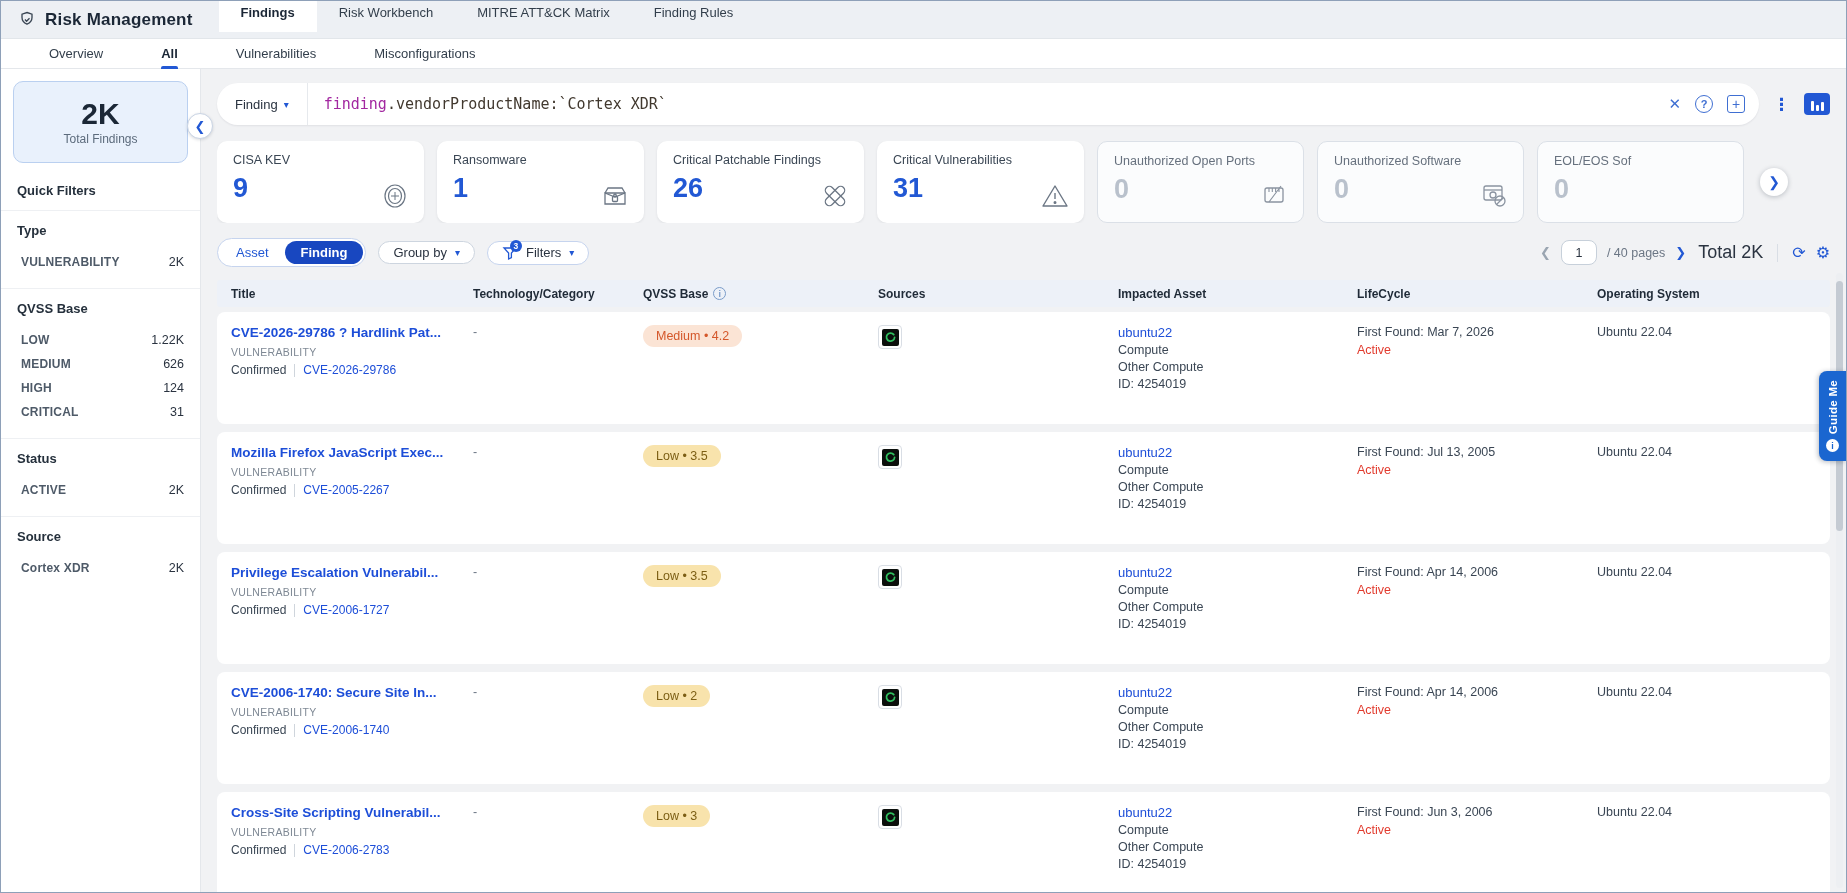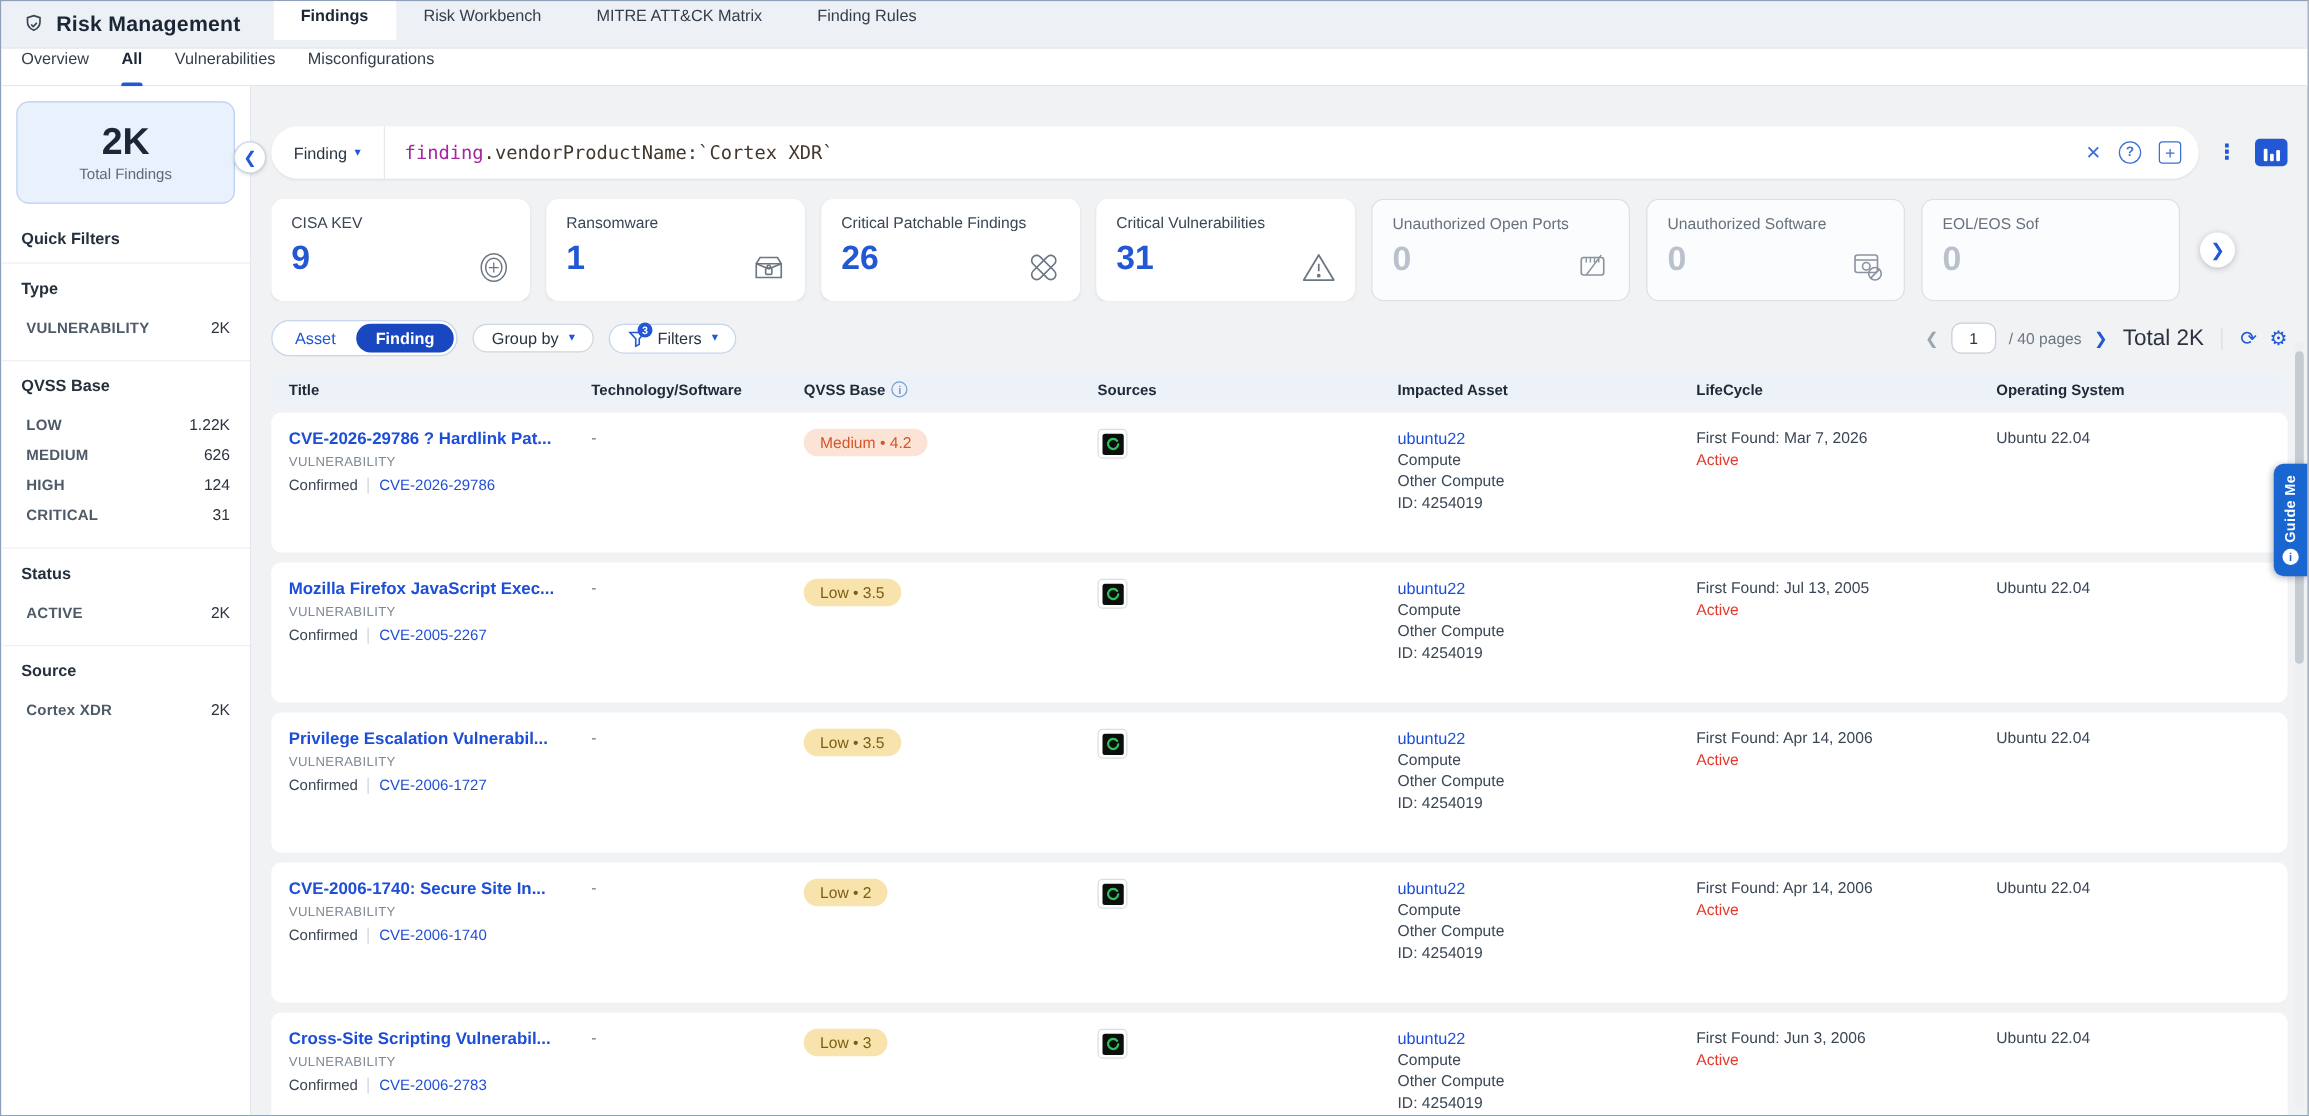--- a/index.html
+++ b/index.html
@@ -13,27 +13,27 @@
   
   .app-header { height:38px; background:#edf0f4; display:flex; align-items:center; border-bottom:1px solid #e2e6ea; }
   .app-title-wrap { display:flex; align-items:center; gap:8px; padding:0 26px 0 16px; }
   .app-logo { width:20px; height:20px; color:#3a4654; }
   .app-title { font-size:17px; font-weight:bold; color:#1b2736; letter-spacing:.2px; }
   .top-tabs { display:flex; align-items:flex-end; height:24px; }
   .top-tab { padding:0 22px; height:38px; display:flex; align-items:center; font-size:13px; color:#323e4b; cursor:pointer; }
   .top-tab.active { background:#ffffff; border-radius:9px 9px 0 0; font-weight:bold; color:#1b2736; }
   
   .sub-nav { height:30px; background:#fff; display:flex; align-items:center; gap:26px; padding:0 16px; border-bottom:1px solid #e4e7eb; }
-  .sub-tab { font-size:13px; color:#323e4b; position:relative; height:30px; display:flex; align-items:flex-start; cursor:pointer; }
+  .sub-tab { font-size:13px; color:#323e4b; position:relative; height:30px; display:flex; align-items:center; cursor:pointer;margin-left:32px; }
   .sub-tab.active { font-weight:bold; color:#1b2736; }
   .sub-tab.active::after { content:""; position:absolute; left:0; right:0; bottom:0; height:3px; background:#2258d4; border-radius:2px 2px 0 0; }
   
   .main { display:flex; height:824px; }
   .sidebar { width:200px; background:#fff; border-right:1px solid #e4e7eb; position:relative; padding:12px 0 0 0; flex:none; }
-  .content { flex:1; padding:14px 16px 0 16px; position:relative; overflow:hidden;margin-top:18px; }
+  .content { flex:1; padding:14px 16px 0 16px; position:relative; overflow:hidden; }
   
   .total-card { margin:0 12px; background:#e9f1fc; border:1px solid #bad0f0; border-radius:10px; height:82px;
     display:flex; flex-direction:column; align-items:center; justify-content:center; }
   .total-value { font-size:30px; font-weight:600; color:#1b2736; line-height:32px; }
   .total-label { font-size:12px; color:#5c6b7c; margin-top:2px; }
   .collapse-btn { position:absolute; right:-13px; top:44px; width:26px; height:26px; border-radius:50%;
     background:#fff; border:1px solid #c9d4e4; box-shadow:0 1px 3px rgba(20,30,50,.15);
     display:flex; align-items:center; justify-content:center; color:#2258d4; font-size:13px; font-weight:bold; cursor:pointer; z-index:5; }
   .qf-title { font-size:13px; font-weight:bold; color:#25303c; padding:20px 16px 12px 16px; }
   .sb-section { border-top:1px solid #eef0f3; padding:12px 16px 14px 16px; }
@@ -371,21 +371,21 @@
         <span class="pg-chev next">❯</span>
         <span class="pg-total">Total 2K</span>
         <span class="tb-divider"></span>
         <span class="tb-ico">⟳</span>
         <span class="tb-ico">⚙</span>
       </div>
     </div>
 
     <div class="grid-cols table-head">
       <div class="th">Title</div>
-      <div class="th">Technology/Software</div>
+      <div class="th">Technology/Category</div>
       <div class="th">
         <span>QVSS Base</span>
         <i class="info-ico">i</i>
       </div>
       <div class="th">Sources</div>
       <div class="th">Impacted Asset</div>
       <div class="th">LifeCycle</div>
       <div class="th">Operating System</div>
     </div>
 

